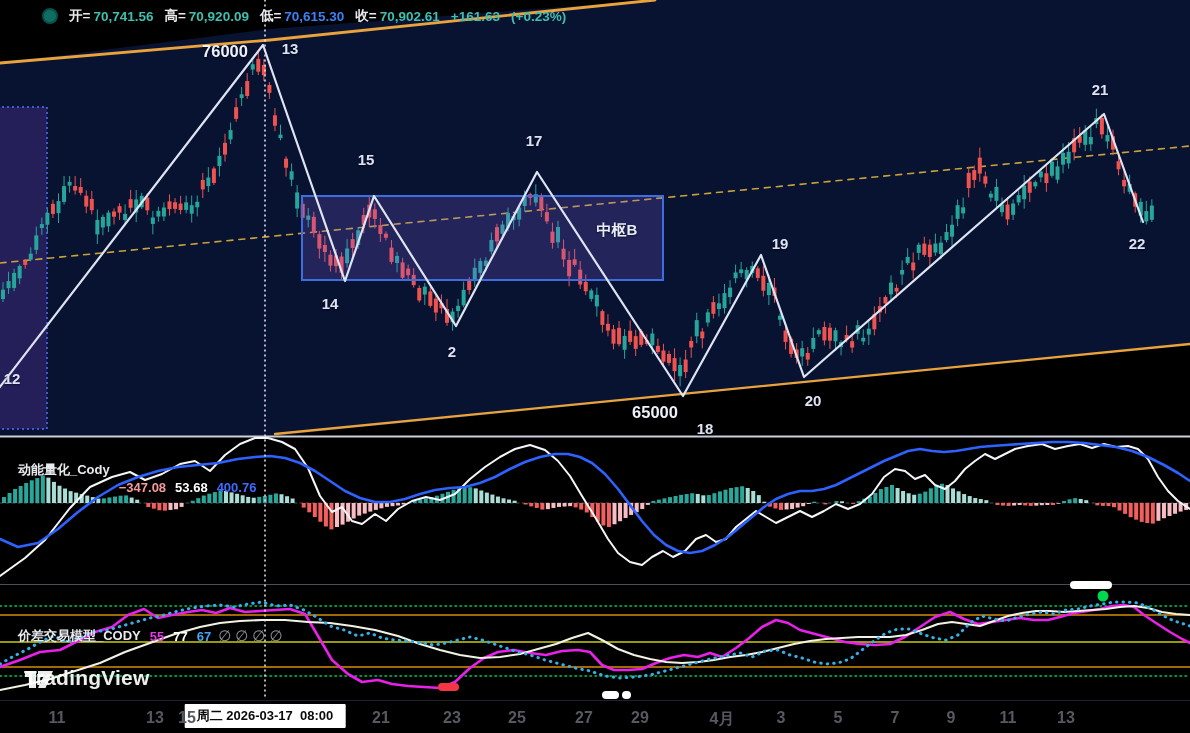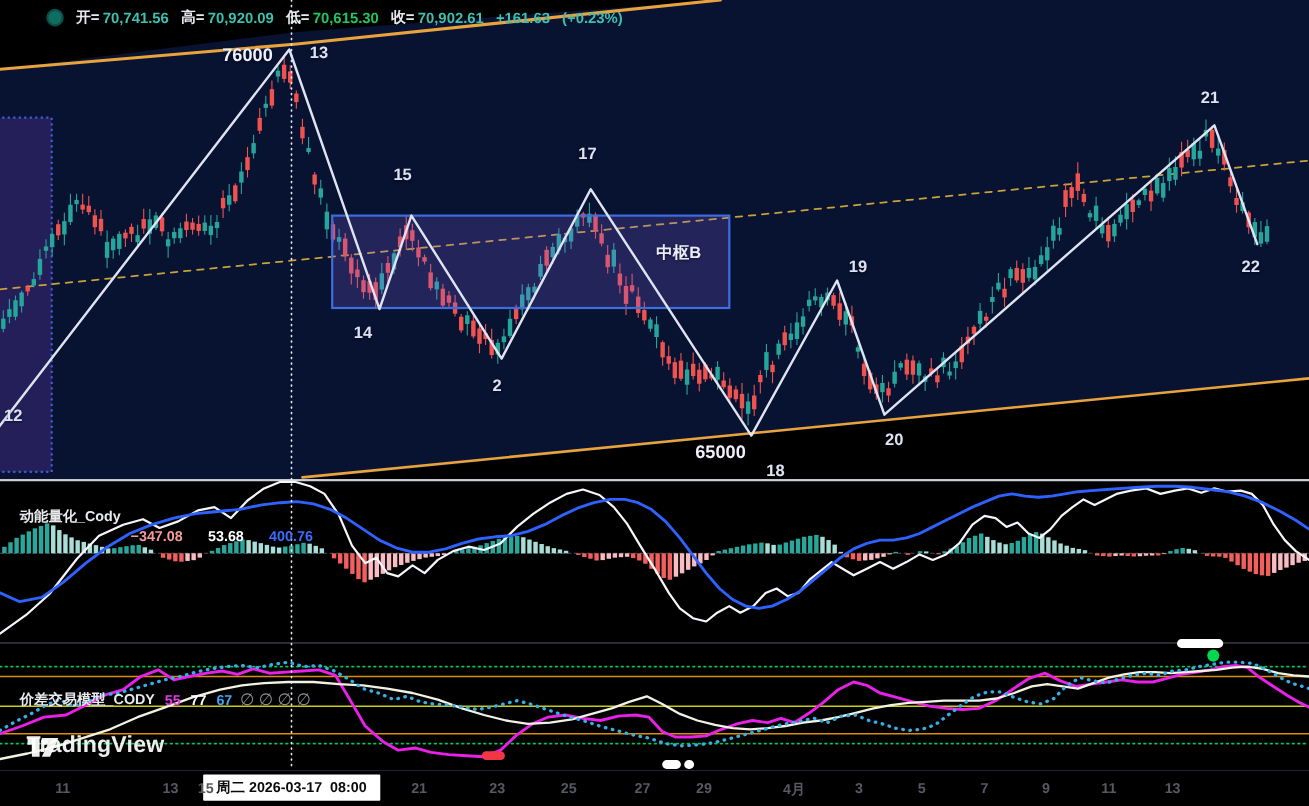--- a/index.html
+++ b/index.html
@@ -16,21 +16,21 @@
   .ind-row .name{color:#e8eaed;}
   .ind-row .nul{color:#8b8e98;font-size:15px;font-weight:400;margin-left:-2px;}
   .chart-label{position:absolute;transform:translate(-50%,-50%);color:#dde2f5;font-weight:700;
                font-size:15px;text-shadow:0 1px 2px rgba(0,0,0,.6);white-space:nowrap;}
   .chart-label.price{font-size:16.5px;color:#eef1fb;}
   .chart-label.boxlab{font-size:15px;color:#e9ecf9;}
   .logo{position:absolute;left:24px;top:666px;display:flex;align-items:center;gap:8px;
         color:rgba(255,255,255,.93);font-size:21px;font-weight:800;letter-spacing:.2px;}
   .time-axis{position:absolute;left:0;top:700px;width:1190px;height:33px;background:#000;
              border-top:1px solid #1f232e;}
-  .tick{position:absolute;top:8px;transform:translateX(-50%);color:#565962;font-size:13px;font-weight:600;text-align:right;}
+  .tick{position:absolute;top:8px;transform:translateX(-50%);color:#565962;font-size:16px;font-weight:600;text-align:right;}
   .date-box{position:absolute;top:3px;transform:translateX(-50%);background:#ffffff;color:#0a0a0a;
             font-size:13px;font-weight:700;padding:3px 12px;white-space:pre;border-radius:1px;}
 </style>
 </head>
 <body>
 
 <div class="app">
   <svg id="chart-svg" width="1190" height="700">
       <rect x="0" y="0" width="1190" height="436" fill="#081231"></rect>
       <polygon points="0,0 655,0 270,29 0,63" fill="#000"></polygon>
@@ -690,31 +690,31 @@
 
   <div class="overlay">
     <div class="legend" style="pointer-events:auto;">
       <span class="dot"></span>
       <span id="legend-items" style="display:flex;gap:11px;align-items:center;">
           <span style="color: rgb(232, 234, 237);">开=</span>
           <span style="color: rgb(63, 191, 174); margin-left: -8px;">70,741.56</span>
           <span style="color: rgb(232, 234, 237);">高=</span>
           <span style="color: rgb(63, 191, 174); margin-left: -8px;">70,920.09</span>
           <span style="color: rgb(232, 234, 237);">低=</span>
-          <span style="color: #22c55e; margin-left: -8px;">70,615.30</span>
+          <span style="color: #3b82f6; margin-left: -8px;">70,615.30</span>
           <span style="color: rgb(232, 234, 237);">收=</span>
           <span style="color: rgb(63, 191, 174); margin-left: -8px;">70,902.61</span>
         </span>
       <span class="chg">+161.63</span>
       <span class="chg">(+0.23%)</span>
     </div>
 
     <div class="ind-row" style="left:18px;top:444px;pointer-events:auto;">
       <span class="name">动能量化_Cody</span>
-      <span id="momentum-values" style="display:flex;gap:23px;margin-top:36px;">
+      <span id="momentum-values" style="display:flex;gap:9px;margin-top:36px;">
           <span style="color: rgb(247, 154, 155);">−347.08</span>
           <span style="color: rgb(255, 255, 255);">53.68</span>
           <span style="color: rgb(61, 107, 255);">400.76</span>
         </span>
     </div>
 
     <div class="ind-row" style="left:18px;top:587px;pointer-events:auto;margin-top:40px;">
       <span class="name">价差交易模型_CODY</span>
       <span id="spread-values" style="display:flex;gap:9px;">
           <span style="color: rgb(229, 60, 229);">55</span>

